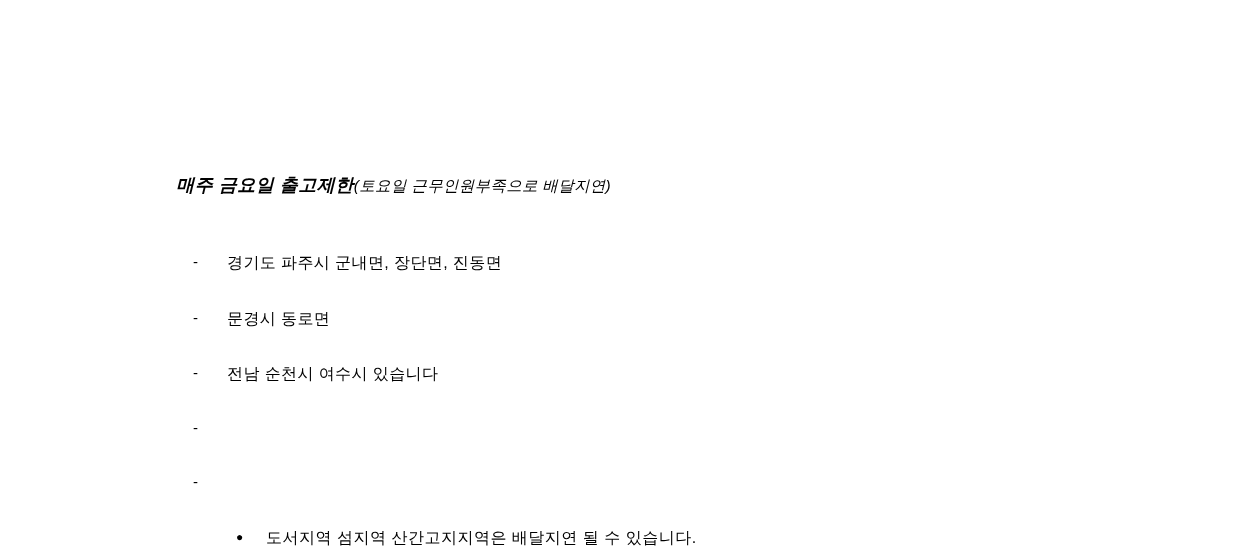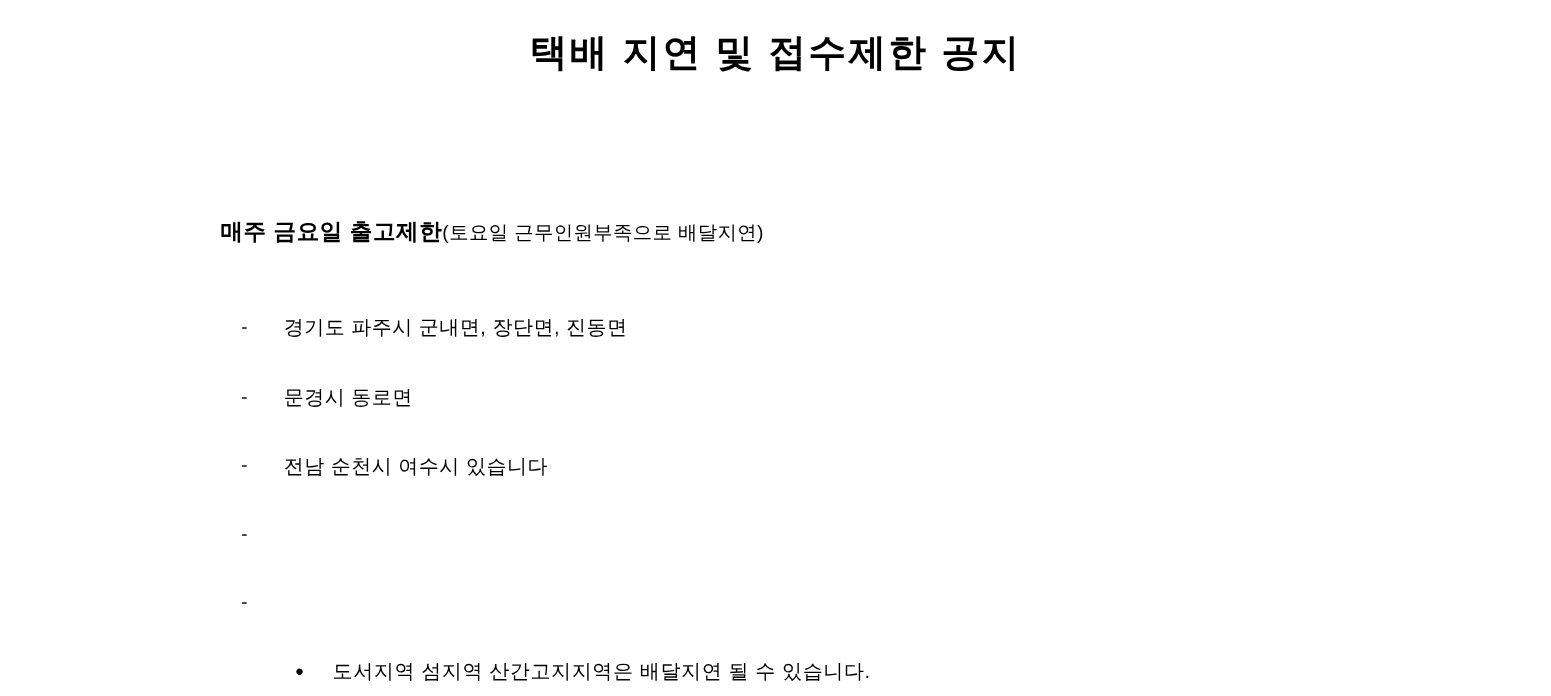--- a/index.html
+++ b/index.html
@@ -36,20 +36,21 @@
     position: absolute;
     top: 155px;
     left: 148px;
     width: 1000px;
   }
   .lead-line {
     font-size: 17px;
     line-height: 1.2;
     margin: 0 0 0 0;
     white-space: pre;
+    font-style: italic;
   }
   .lead-strong {
     font-weight: bold;
     font-size: 18px;
     letter-spacing: 0.5px;
   }
   .lead-paren {
     font-weight: normal;
     font-size: 15.5px;
     letter-spacing: 0.3px;
@@ -96,21 +97,20 @@
     line-height: 1.2;
     letter-spacing: 0.5px;
     white-space: pre;
   }
 </style>
 </head>
 <body>
 
 <div class="page">
 
-  <div class="doc-title">택배 지연 및 접수제한 공지</div>
 
   <div class="body-block">
 
     <p class="lead-line">
       <span class="lead-strong">매주 금요일 출고제한</span><span class="lead-paren">(토요일 근무인원부족으로 배달지연)</span>
     </p>
 
     <ul class="dash-list">
 
       <li class="dash-item">

